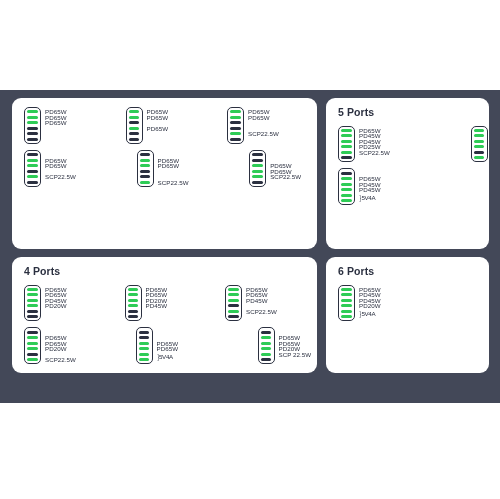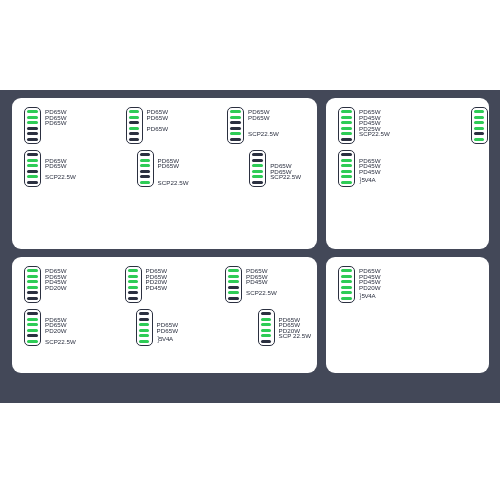--- a/index.html
+++ b/index.html
@@ -188,20 +188,21 @@
             </div>
             <div class="labels" style="width: 33.6px; height: 36.85px;">
               <div class="lbl" style="top: 13.25px; left: 0px;">PD65W</div>
               <div class="lbl" style="top: 18.75px; left: 0px;">PD65W</div>
               <div class="lbl" style="top: 24.25px; left: 0px;">SCP22.5W</div>
             </div>
           </div>
         </div>
       </div>
       <div class="card">
+        <div class="card-title">5 Ports</div>
         <div class="dev-row">
           <div class="unit">
             <div class="charger">
               <div class="bar on"></div>
               <div class="bar on"></div>
               <div class="bar on"></div>
               <div class="bar on"></div>
               <div class="bar on"></div>
               <div class="bar off"></div>
             </div>
@@ -237,20 +238,21 @@
             <div class="labels" style="width: 28px; height: 36.85px;">
               <div class="lbl" style="top: 7.75px; left: 0px;">PD65W</div>
               <div class="lbl" style="top: 13.25px; left: 0px;">PD45W</div>
               <div class="lbl" style="top: 18.75px; left: 0px;">PD45W</div>
               <div class="brace" style="top: 25.9px; left: 0px;"><span class="bk">}</span><span style="font-size: 6.2px;">5V4A</span></div>
             </div>
           </div>
         </div>
       </div>
       <div class="card">
+        <div class="card-title">4 Ports</div>
         <div class="dev-row">
           <div class="unit">
             <div class="charger">
               <div class="bar on"></div>
               <div class="bar on"></div>
               <div class="bar on"></div>
               <div class="bar on"></div>
               <div class="bar off"></div>
               <div class="bar off"></div>
             </div>
@@ -338,20 +340,21 @@
             <div class="labels" style="width: 37.3px; height: 36.85px;">
               <div class="lbl" style="top: 7.75px; left: 0px;">PD65W</div>
               <div class="lbl" style="top: 13.25px; left: 0px;">PD65W</div>
               <div class="lbl" style="top: 18.75px; left: 0px;">PD20W</div>
               <div class="lbl" style="top: 24.25px; left: 0px;">SCP 22.5W</div>
             </div>
           </div>
         </div>
       </div>
       <div class="card">
+        <div class="card-title">6 Ports</div>
         <div class="dev-row">
           <div class="unit">
             <div class="charger">
               <div class="bar on"></div>
               <div class="bar on"></div>
               <div class="bar on"></div>
               <div class="bar on"></div>
               <div class="bar on"></div>
               <div class="bar on"></div>
             </div>

